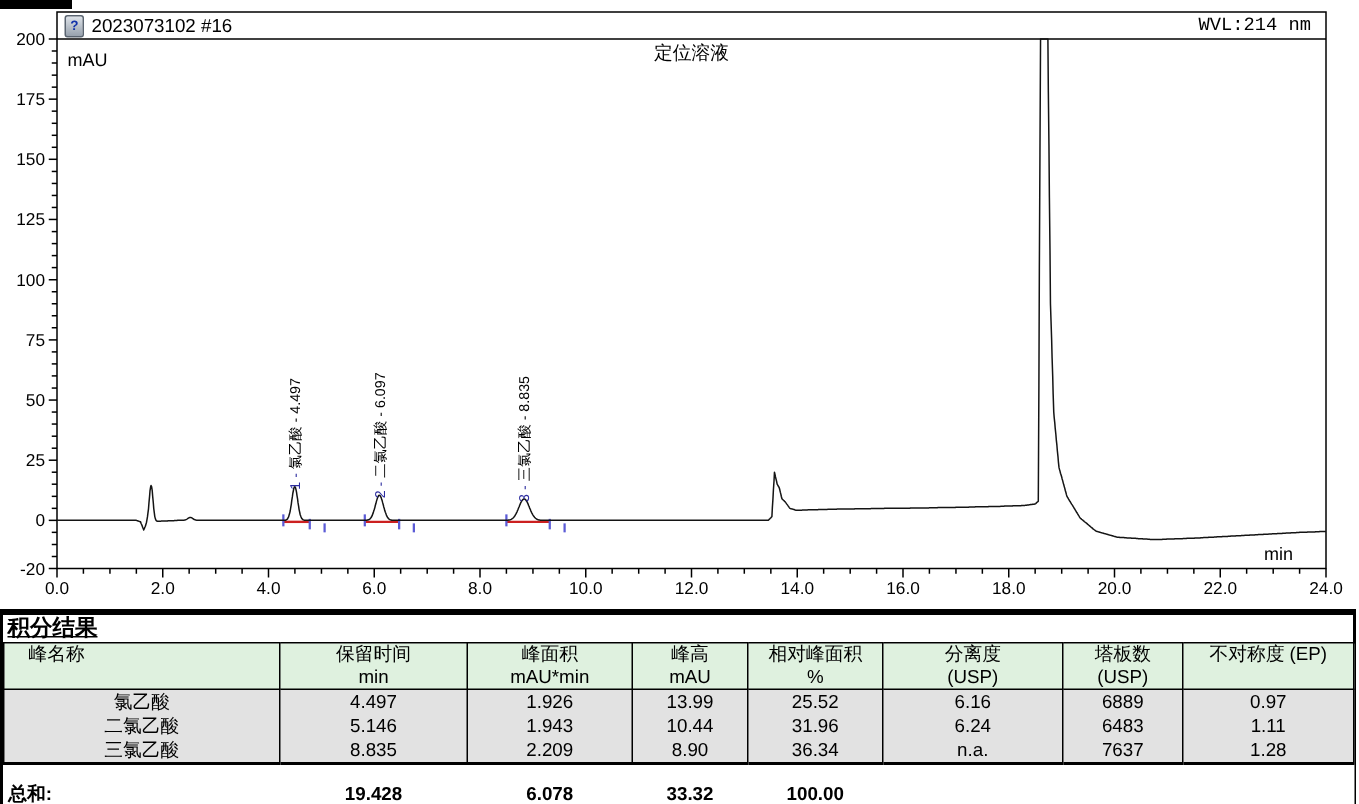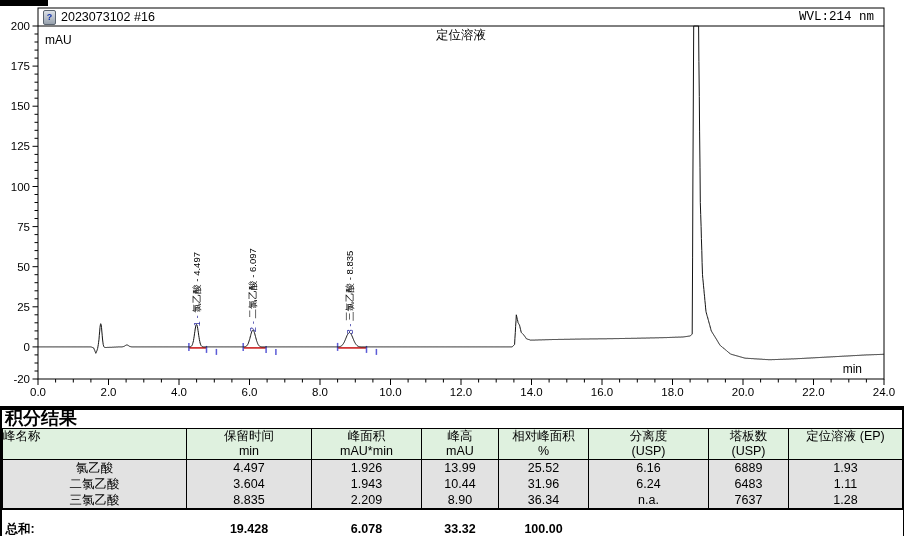--- a/index.html
+++ b/index.html
@@ -19,27 +19,27 @@
     background:linear-gradient(#dde2e8,#97a1ad); border:1px solid #5a6470; border-radius:2px;
     color:#1333aa; font-size:9px; line-height:12px; text-align:center; font-weight:bold;
   }
   .hdr-center { position:absolute; left:0; right:0; text-align:center; pointer-events:none;margin-top:36px; }
   .hdr-right { margin-left:auto; padding-right:9px;font-family:Liberation Mono, monospace; }
   .results {
     position:absolute; left:0; top:406px; width:900px; background:#fff;
     border-left:2px solid #000; border-right:2px solid #000;
     border-top:4px solid #000; border-bottom:4px solid #000;
   }
-  .results-title { font-weight:bold; font-size:18px; padding:1px 3px 2px 3px; line-height:15px; }
+  .results-title { font-weight:bold; font-size:15px; padding:1px 3px 2px 3px; line-height:15px;text-decoration:underline; }
   #results-table { border-collapse:collapse; table-layout:fixed; width:100%; font-size:12.5px; }
   #results-table th {
     background:#dff1df; border:1px solid #000; font-weight:normal; padding:0; text-align:center;
   }
   #results-table th .h1, #results-table th .h2 { line-height:15px; height:15px; overflow:hidden; }
-  #results-table th:first-child .h1 { text-align:left; padding-left:0; }
+  #results-table th:first-child .h1 { text-align:left; padding-left:16px; }
   #results-table tbody td {
     background:#e2e2e2; border-left:1px solid #000; border-right:1px solid #000;
     text-align:center; height:16px; line-height:16px; padding:0;
   }
   #results-table tfoot td {
     background:#fff; border:none; border-top:2px solid #000; font-weight:bold;
     height:19px; line-height:19px; text-align:center; padding:10px;
   }
   #results-table tfoot td:first-child { text-align:left; padding-left:3px; }
 </style>
@@ -234,39 +234,39 @@
             </th>
             <th>
               <div class="h1">分离度</div>
               <div class="h2">(USP)</div>
             </th>
             <th>
               <div class="h1">塔板数</div>
               <div class="h2">(USP)</div>
             </th>
             <th>
-              <div class="h1">定位溶液 (EP)</div>
+              <div class="h1">不对称度 (EP)</div>
               <div class="h2"></div>
             </th>
           </tr>
         </thead>
         <tbody>
           <tr>
             <td>氯乙酸</td>
             <td>4.497</td>
             <td>1.926</td>
             <td>13.99</td>
             <td>25.52</td>
             <td>6.16</td>
             <td>6889</td>
-            <td>1.93</td>
+            <td>0.97</td>
           </tr>
           <tr>
             <td>二氯乙酸</td>
-            <td>3.604</td>
+            <td>5.146</td>
             <td>1.943</td>
             <td>10.44</td>
             <td>31.96</td>
             <td>6.24</td>
             <td>6483</td>
             <td>1.11</td>
           </tr>
           <tr>
             <td>三氯乙酸</td>
             <td>8.835</td>

